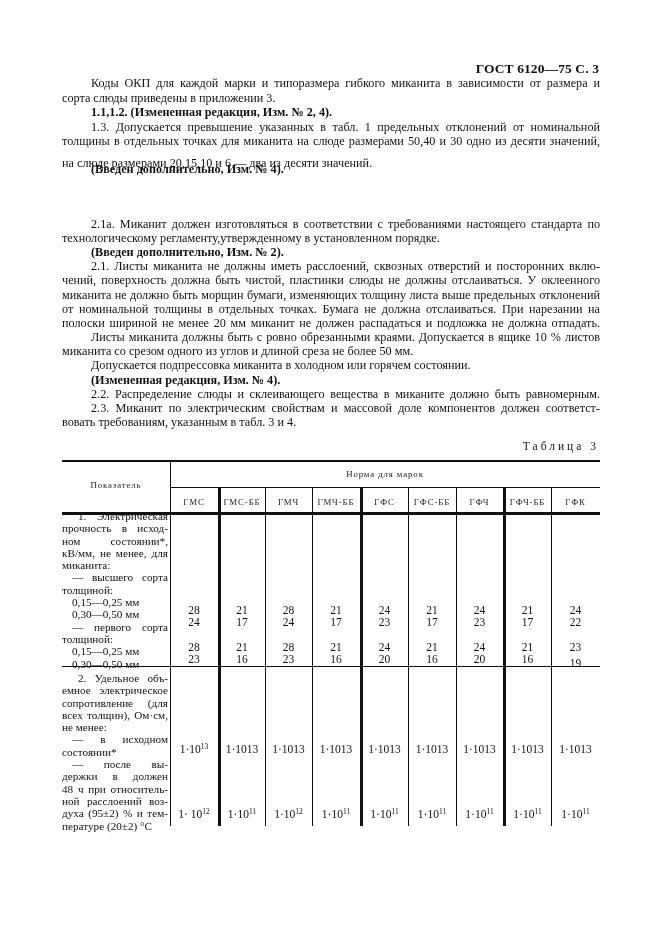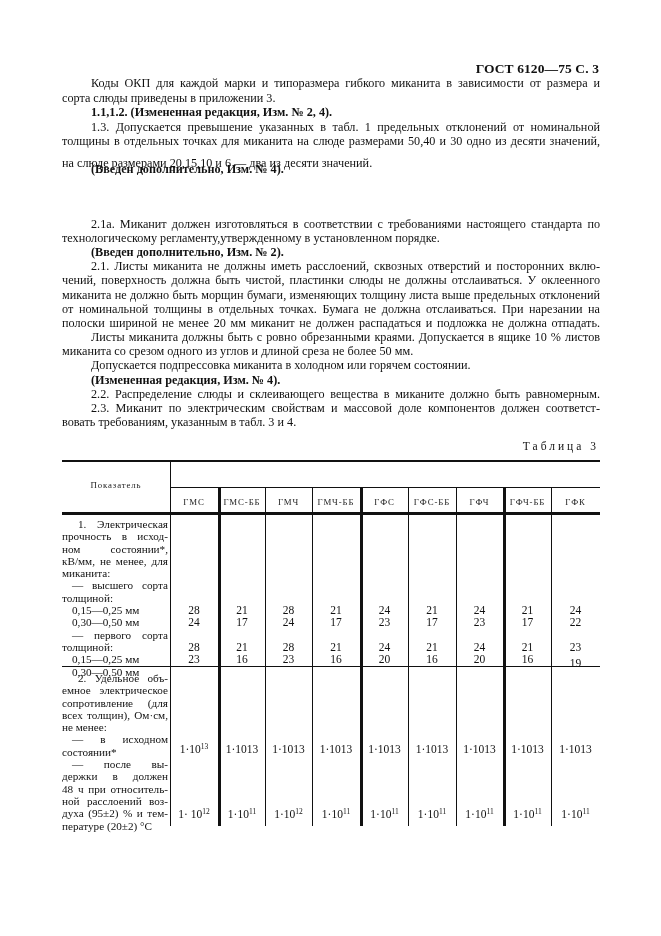--- a/index.html
+++ b/index.html
@@ -78,32 +78,33 @@
     <div class="vline thick" style="left:156px; top:28px; height:338px"></div>
     <div class="vline" style="left:203px; top:28px; height:338px"></div>
     <div class="vline" style="left:250px; top:28px; height:338px"></div>
     <div class="vline thick" style="left:298px; top:28px; height:338px"></div>
     <div class="vline" style="left:346px; top:28px; height:338px"></div>
     <div class="vline" style="left:394px; top:28px; height:338px"></div>
     <div class="vline thick" style="left:441px; top:28px; height:338px"></div>
     <div class="vline" style="left:489px; top:28px; height:338px"></div>
 
     <div class="th" style="left:0; width:108px; top:20px">Показатель</div>
+    <div class="th" style="left:108px; width:430px; top:9px">Норма для марок</div>
 
     <div class="th" style="left:108px; width:48px; top:37px">ГМС</div>
     <div class="th" style="left:157px; width:46px; top:37px">ГМС-ББ</div>
     <div class="th" style="left:203px; width:47px; top:37px">ГМЧ</div>
     <div class="th" style="left:250px; width:48px; top:37px">ГМЧ-ББ</div>
     <div class="th" style="left:299px; width:47px; top:37px">ГФС</div>
     <div class="th" style="left:346px; width:48px; top:37px">ГФС-ББ</div>
     <div class="th" style="left:394px; width:47px; top:37px">ГФЧ</div>
     <div class="th" style="left:442px; width:47px; top:37px">ГФЧ-ББ</div>
     <div class="th" style="left:489px; width:49px; top:37px">ГФК</div>
 
-    <div class="lbl" style="top:58px">
+    <div class="lbl" style="top:50px">
       <div class="ind1">1. Электрическая</div>
       <div>прочность в исход-</div>
       <div>ном        состоянии*,</div>
       <div>кВ/мм, не менее, для</div>
       <div class="l">миканита:</div>
       <div class="ind2">— высшего сорта</div>
       <div class="l">толщиной:</div>
       <div class="l ind2">0,15—0,25 мм</div>
       <div class="l ind2">0,30—0,50 мм</div>
       <div class="ind2">— первого сорта</div>

